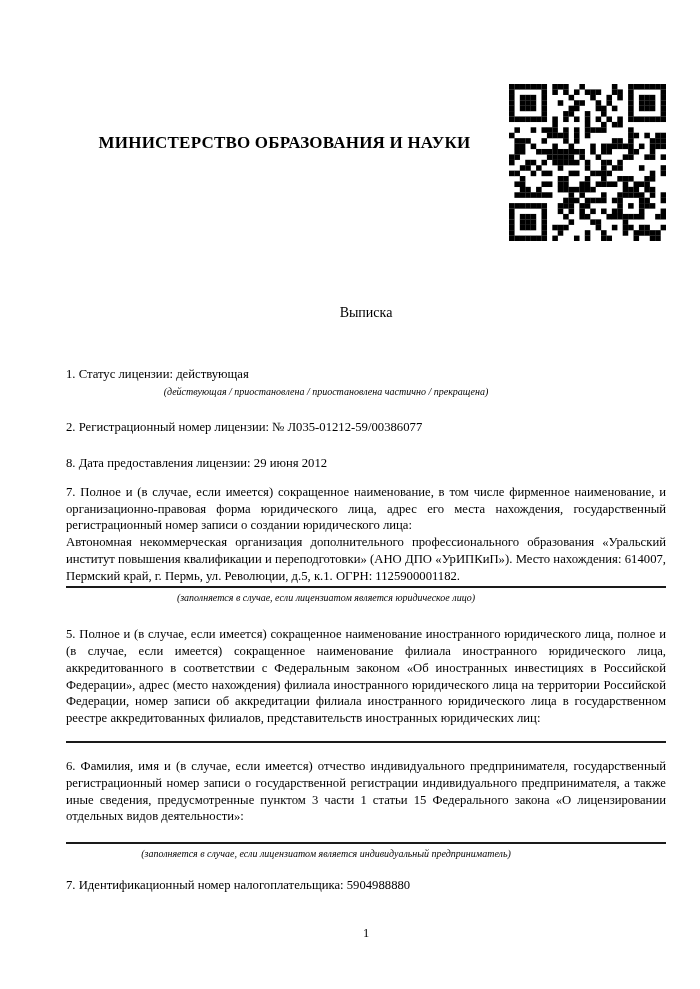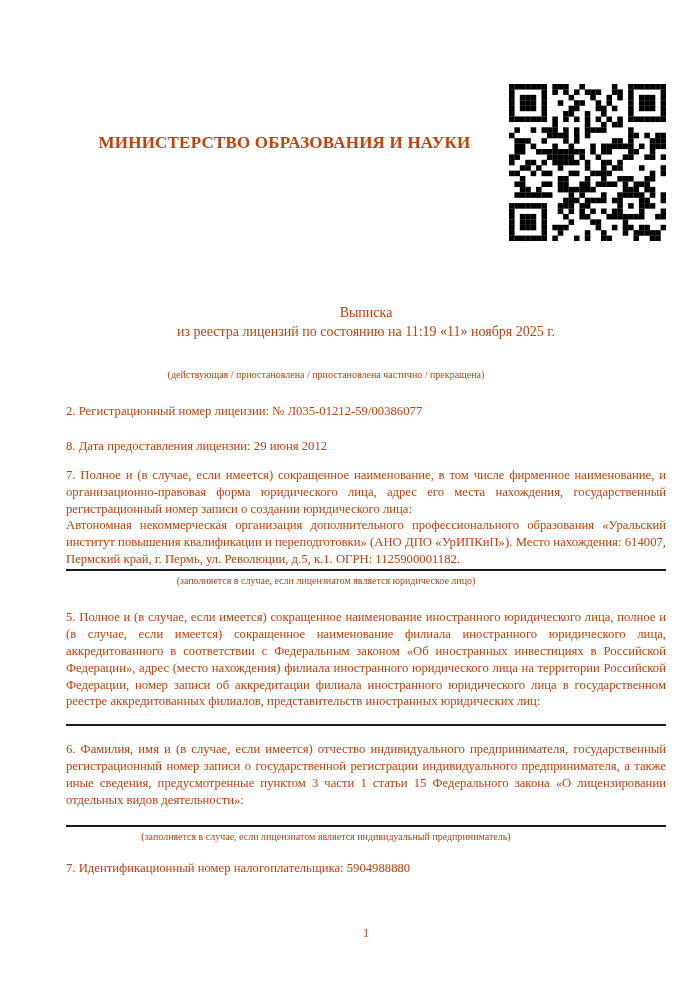--- a/index.html
+++ b/index.html
@@ -3,21 +3,21 @@
 <meta charset="utf-8">
 <style>
   html, body { margin: 0; padding: 0; background: #e8e8e8; }
   .page {
     position: relative;
     width: 700px;
     height: 989px;
     margin: 0 auto;
     background: #ffffff;
     font-family: "Liberation Serif", "DejaVu Serif", serif;
-    color: #c2410c;
+    color: #000000;
     overflow: hidden;
   }
   
   .header-row {
     position: absolute;
     top: 84px;
     left: 66px;
     right: 34px;
     display: flex;
     align-items: flex-start;
@@ -74,20 +74,21 @@
     height: 0;
     border: 0;
     border-top: 2px solid #1a1a1a;
     margin: 0;
   }
   .caption {
     font-size: 10px;
     line-height: 12.5px;
     text-align: center;
     margin: 3px 80px 0 0;
+    font-style: italic;
   }
   .mt-item1 { margin-top: 0; }
   .mt-item2 { margin-top: 21px; }
   .mt-item3 { margin-top: 19px; }
   .mt-item4 { margin-top: 12px; }
   .mt-item5 { margin-top: 22px; }
   .mt-item6 { margin-top: 15px; }
   .mt-item7 { margin-top: 16px; }
   .rule-tight { margin-top: 1px; }
   .rule-gap-5  { margin-top: 14px; }
@@ -512,26 +513,26 @@
             <rect x="124.52" y="151.59" width="5.56" height="5.56"></rect>
             <rect x="140.76" y="151.59" width="5.56" height="5.56"></rect>
             <rect x="146.17" y="151.59" width="5.56" height="5.56"></rect>
           </g>
         </svg>
       </div>
   </div>
 
   <div class="doc-title">
     <div>Выписка</div>
-    <div>из реестра лицензий по состоянию на 11:19 «11» ноября 2025 г.</div>
   </div>
 
   <div class="content">
 
     <div class="item mt-item1">
+      <p class="para single-line">1. Статус лицензии: действующая</p>
       <div class="caption">(действующая / приостановлена / приостановлена частично / прекращена)</div>
     </div>
 
     <div class="item mt-item2">
       <p class="para single-line">2. Регистрационный номер лицензии: № Л035-01212-59/00386077</p>
     </div>
 
     <div class="item mt-item3">
       <p class="para single-line">8. Дата предоставления лицензии: 29 июня 2012</p>
     </div>

